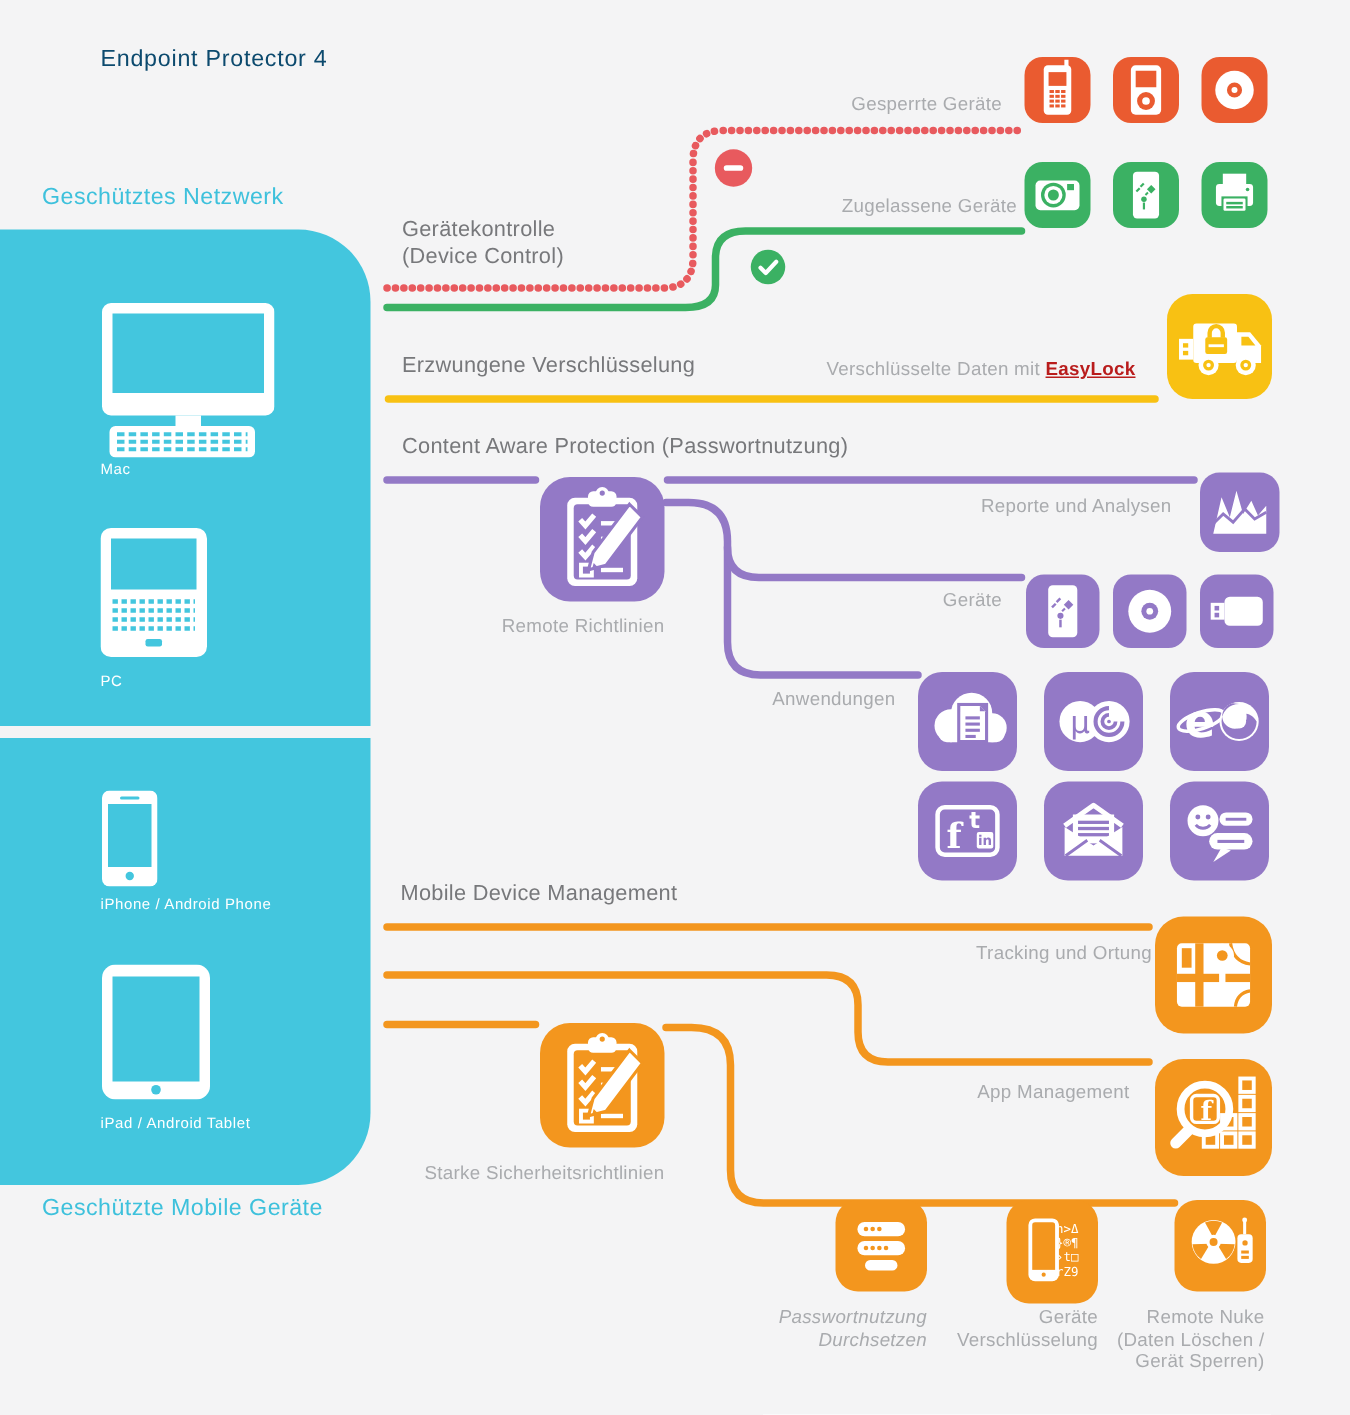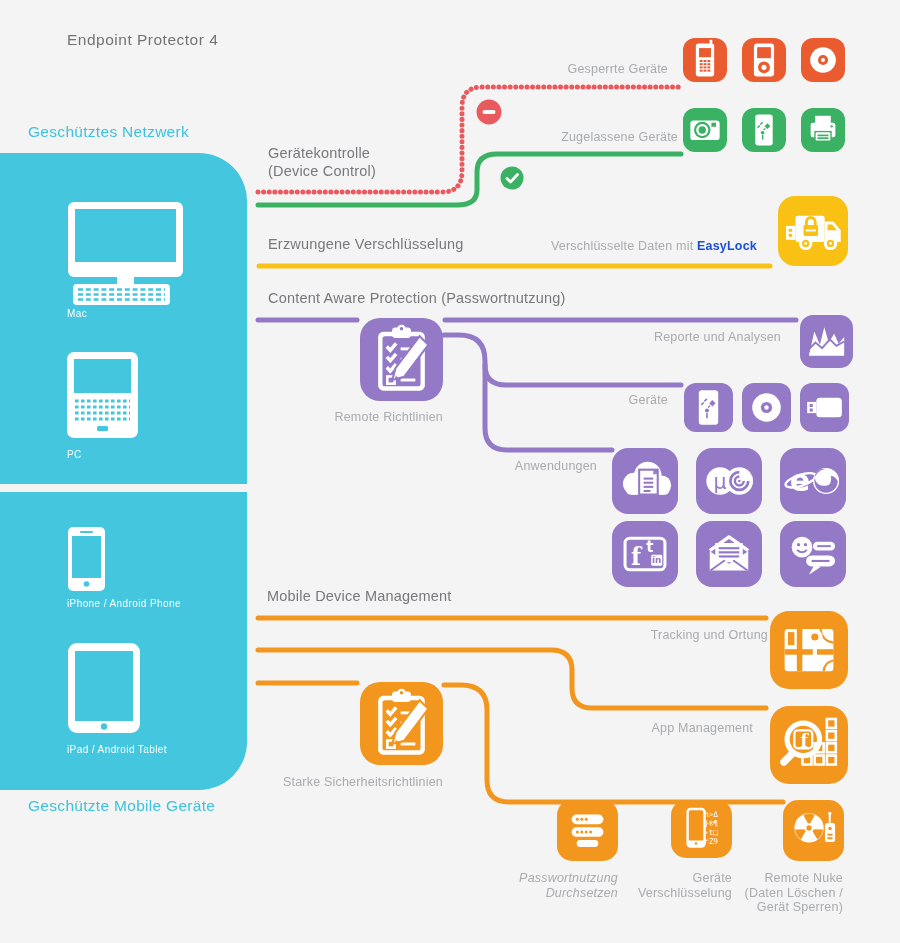--- a/index.html
+++ b/index.html
@@ -13,24 +13,24 @@
   .tile{position:absolute;}
   .tile svg{display:block;width:100%;height:100%;}
   .bg-red{background:#EA5B30;}
   .bg-green{background:#3BB163;}
   .bg-yellow{background:#F8C113;}
   .bg-purple{background:#9379C6;}
   .bg-orange{background:#F3961E;}
   .lbl{position:absolute;color:#A9ABAE;font-size:12.5px;letter-spacing:.2px;white-space:nowrap;}
   .lbl.r{text-align:right;}
   .lbl.multi div{line-height:14.5px;}
-  .lbl b{color:#1d4ed8;font-weight:bold;}
+  .lbl b{color:#b91c1c;font-weight:bold;text-decoration:underline;}
   .sect{position:absolute;color:#77787B;font-size:14.5px;letter-spacing:.2px;white-space:nowrap;line-height:17.5px;}
   .cyantext{position:absolute;color:#3EC1DC;font-size:15.5px;letter-spacing:.3px;white-space:nowrap;}
-  .apptitle{position:absolute;color:#737373;font-size:15.5px;letter-spacing:.5px;white-space:nowrap;}
+  .apptitle{position:absolute;color:#0c4a6e;font-size:15.5px;letter-spacing:.5px;white-space:nowrap;}
   .devlbl{position:absolute;color:#ffffff;font-size:10px;letter-spacing:.4px;white-space:nowrap;}
 </style>
 </head>
 <body>
 
 <div id="canvas">
 
   <svg id="lines" width="900" height="943" viewBox="0 0 900 943">
     <g fill="none" stroke-width="5" stroke-linecap="round">
       <path d="M 258 192 H 442 Q 462 192 462 172 V 107 Q 462 87 482 87 H 681" stroke="#E85A5E" stroke-dasharray="0.1 5.5"></path>
@@ -421,21 +421,21 @@
           <circle cx="26.5" cy="25.2" r="1.2"></circle>
         </g>
       <rect x="15.5" y="31.5" width="17" height="5.5" rx="2.7" fill="#fff"></rect>
     </svg>
   </div>
   <div class="lbl r multi" style="right:282px;top:871px;font-style:italic;">
     <div>Passwortnutzung</div>
     <div>Durchsetzen</div>
   </div>
 
-  <div class="tile bg-orange" style="left:671px;top:800px;width:61px;height:58px;border-radius:15px;">
+  <div class="tile bg-orange" style="left:671px;top:800px;width:61px;height:69px;border-radius:15px;">
     <svg viewBox="0 0 48 48">
       <rect x="12.5" y="7.5" width="14" height="31" rx="2.5" fill="none" stroke="#fff" stroke-width="2"></rect>
       <rect x="12.5" y="33.5" width="14" height="5" fill="#fff"></rect>
       <circle cx="19.5" cy="36" r="1.1" fill="#F3961E"></circle>
       <g fill="#fff" font-size="6.5" font-family="DejaVu Sans Mono, monospace">
         <text x="26" y="14">h&gt;Δ</text>
         <text x="26" y="21.5">}®¶</text>
         <text x="26" y="29">›t□</text>
         <text x="26" y="36.5">rZ9</text>
       </g>

